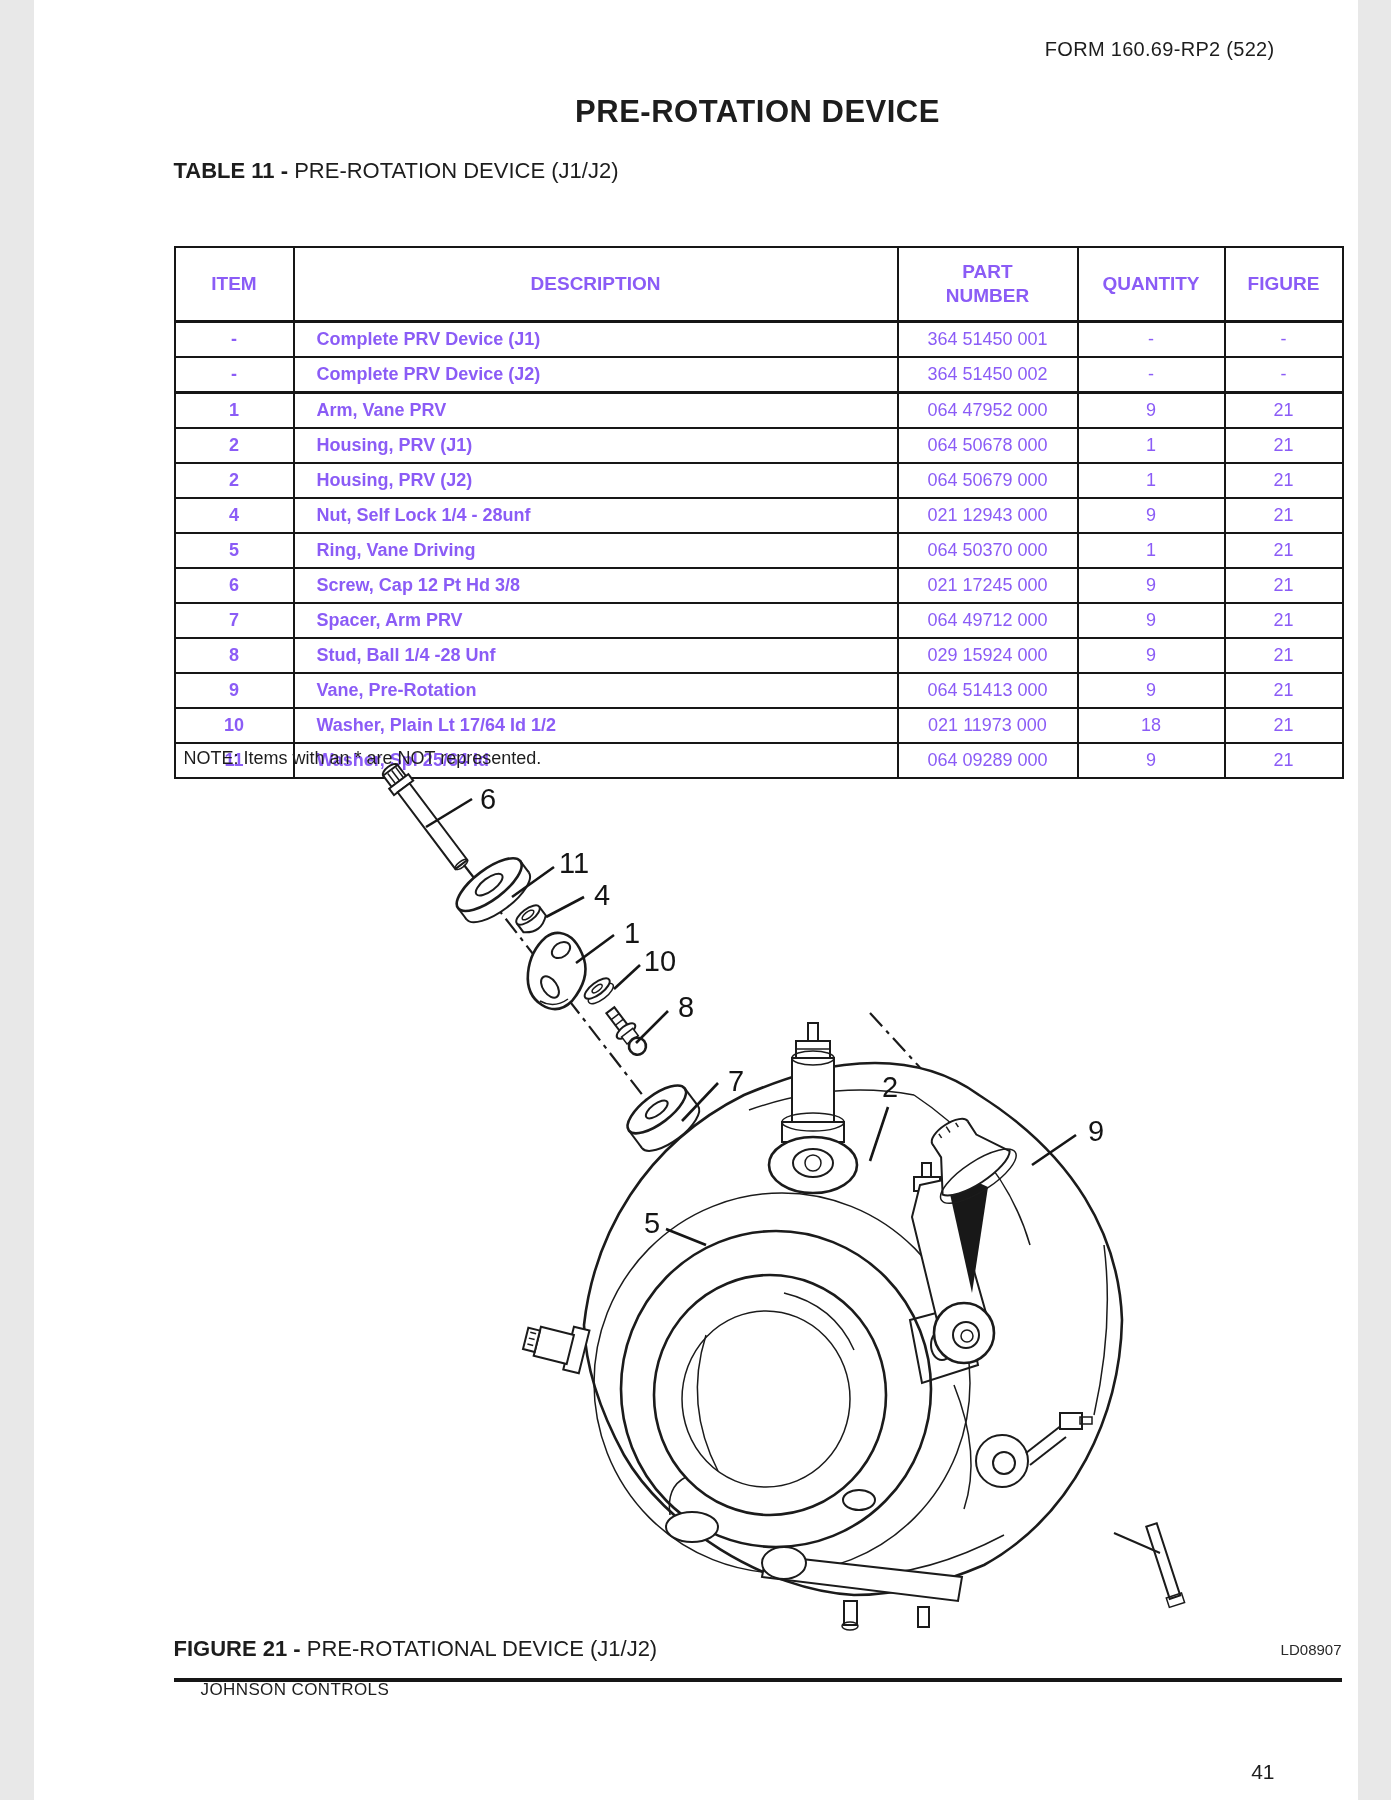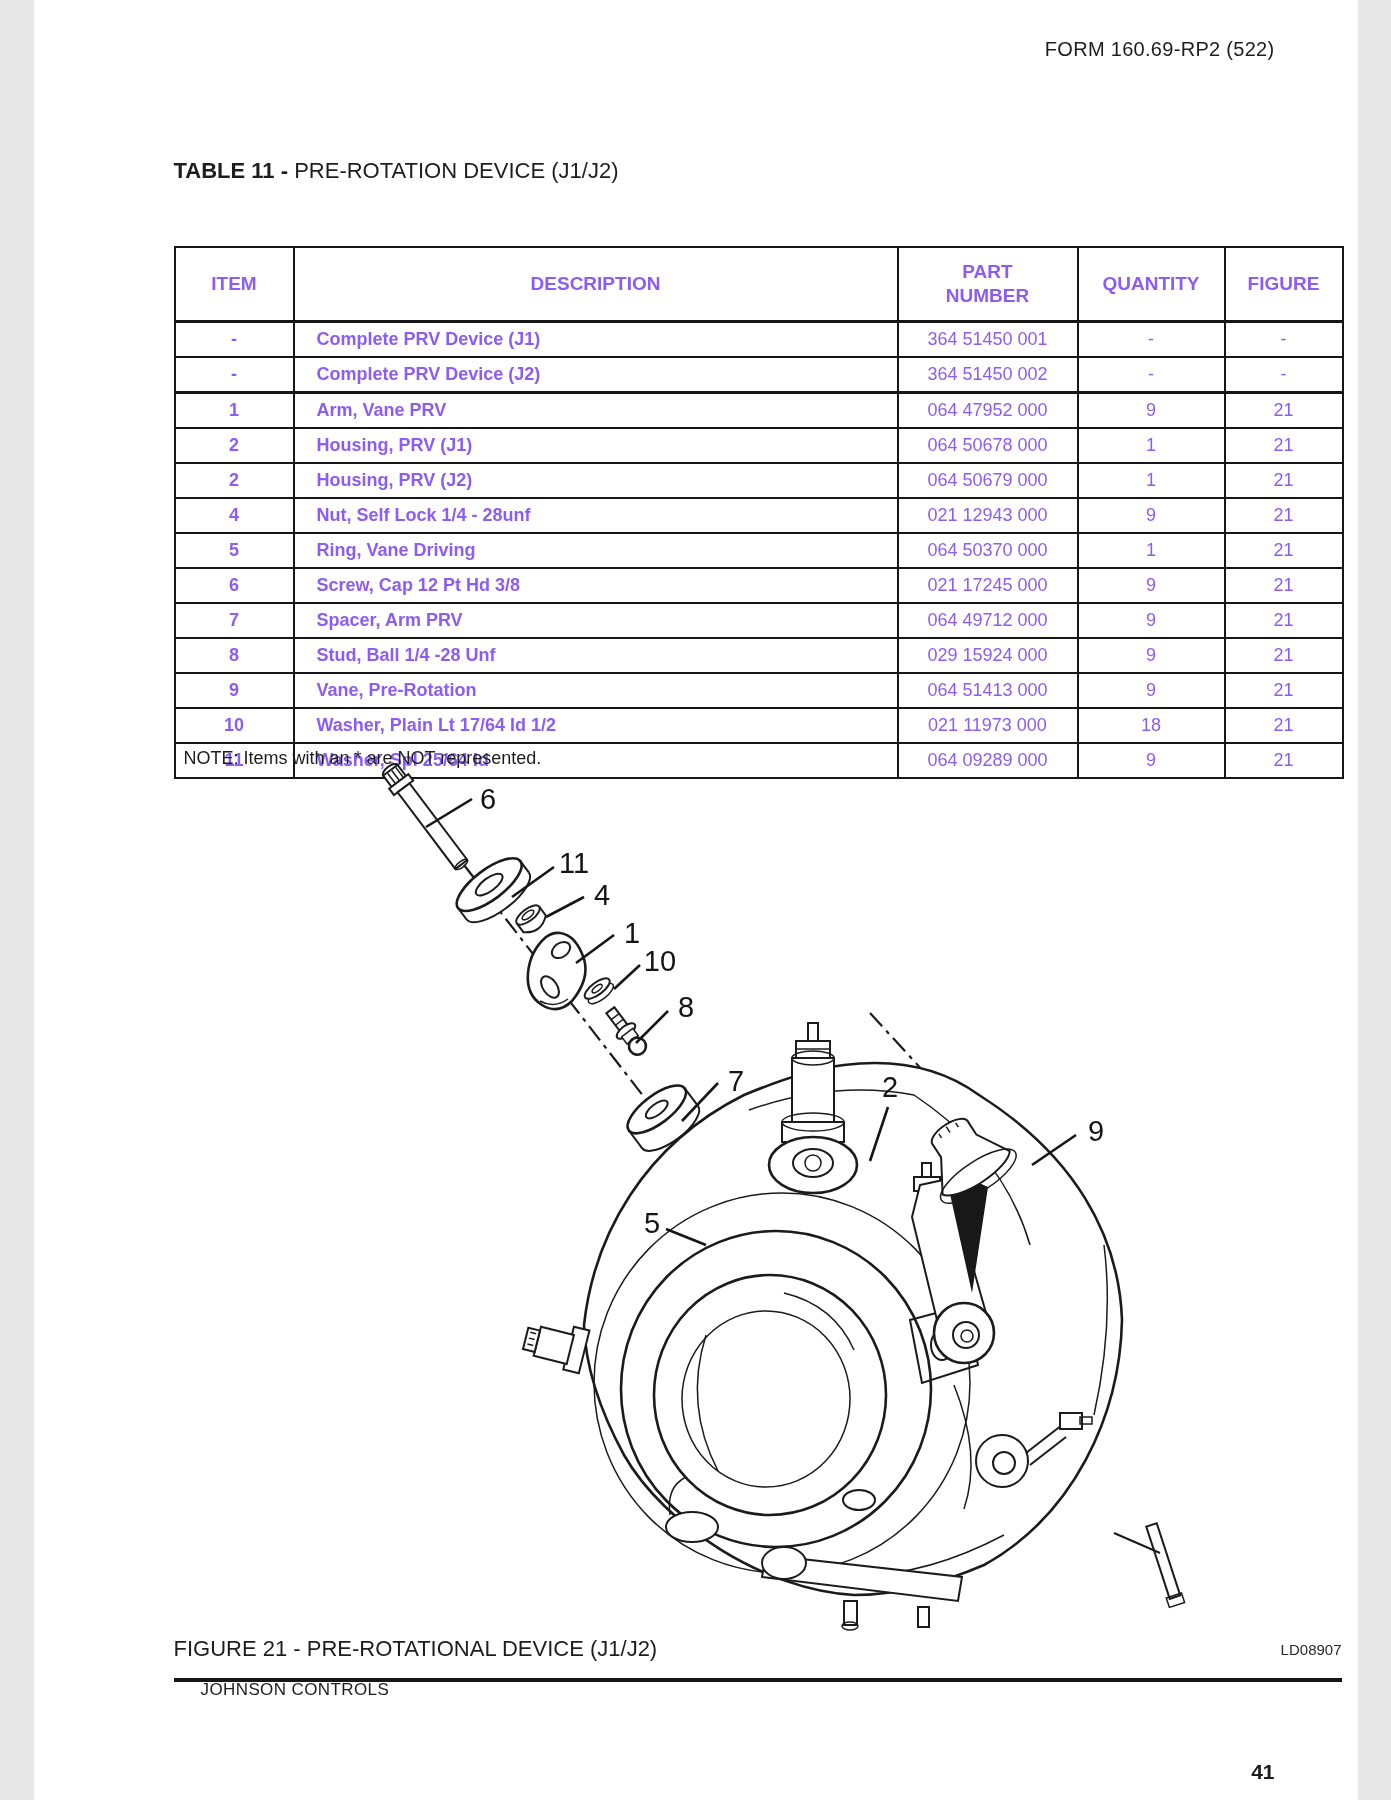--- a/index.html
+++ b/index.html
@@ -22,41 +22,42 @@
     font-size:19px;font-weight:bold;height:72px;text-align:center;padding:0;}
   table.parts td{border:2px solid #161616;height:33px;padding:0 8px;text-align:center;overflow:hidden;white-space:nowrap;}
   table.parts tr.group-end td{border-bottom:3px solid #161616;}
   table.parts td.c-item{font-weight:bold;}
   table.parts td.c-desc{text-align:left;padding-left:22px;font-weight:bold;}
   th.col-part span{display:inline-block;max-width:100px;line-height:1.25;}
   .note{position:absolute;top:748px;left:150px;font-size:18px;}
   .caption-row{position:absolute;top:1636px;left:140px;width:1168px;
     display:flex;justify-content:space-between;align-items:flex-end;}
   .caption{font-size:22px;}
-  .caption .b{font-weight:normal;}
+  .caption .b{font-weight:bold;}
   .drawing-code{font-size:15px;color:#2a2a2a;padding-bottom:4px;}
   .rule{position:absolute;top:1678px;left:140px;width:1168px;height:4px;background:#161616;}
   .footer-company{position:absolute;top:1680px;left:167px;font-size:17px;letter-spacing:.4px;}
-  .footer-page{position:absolute;top:1760px;right:83px;font-size:21px;font-weight:bold;}
+  .footer-page{position:absolute;top:1760px;right:83px;font-size:21px;font-weight:normal;}
   svg.figure{position:absolute;top:765px;left:280px;overflow:visible;}
   svg.figure .ln{stroke:#1b1b1b;fill:none;stroke-width:2;}
   svg.figure .ln25{stroke:#1b1b1b;fill:none;stroke-width:2.6;}
   svg.figure .thin{stroke:#1b1b1b;fill:none;stroke-width:1.5;}
   svg.figure .wfill{fill:#ffffff;}
   svg.figure .dashdot{stroke:#1b1b1b;fill:none;stroke-width:2.2;stroke-dasharray:18 6 4 6;}
   svg.figure .leader{stroke:#161616;stroke-width:2.6;}
   svg.figure text.callout{font-family:"Liberation Sans",sans-serif;font-size:29px;fill:#141414;text-anchor:middle;}
 </style>
 </head>
 <body>
 
 <div class="page">
 
   <div class="form-number">FORM 160.69-RP2 (522)</div>
 
+  <div class="page-title">PRE-ROTATION DEVICE</div>
 
   <div class="table-label">
     <span class="b">TABLE 11 -</span>
     <span>PRE-ROTATION DEVICE (J1/J2)</span>
   </div>
 
   <table class="parts">
     <colgroup>
       <col style="width:119px">
         <col style="width:604px">

